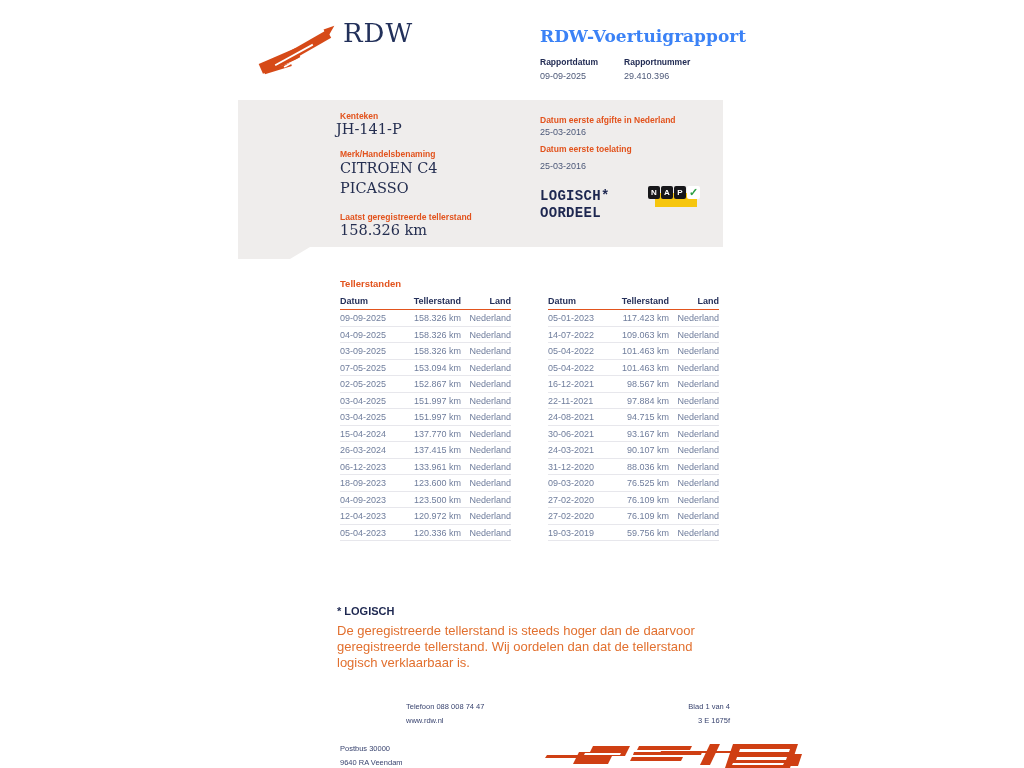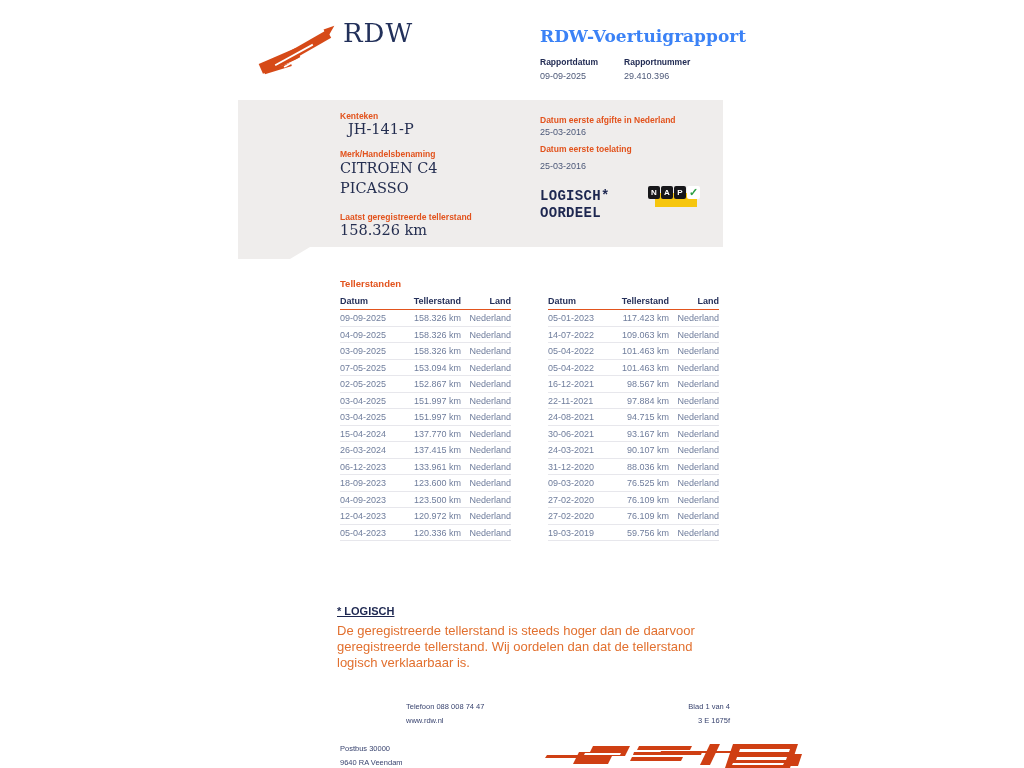--- a/index.html
+++ b/index.html
@@ -40,21 +40,21 @@
   .tables-row { display:flex; gap:37px; }
   table.km { border-collapse:collapse; width:171px; table-layout:fixed; }
   table.km th { font-size:9px; font-weight:bold; color:#25305a; border-bottom:1.5px solid #e2531d; padding:2px 0 3px 0; }
   table.km td { font-size:9px; color:#6f7d9c; border-bottom:1px solid #e7e7ec; padding:3px 0 2.5px 0; }
   table.km .c0 { width:62px; text-align:left; }
   table.km .c1 { width:59px; text-align:right; }
   table.km .c2 { width:50px; text-align:right; }
 
   
   .footnote { position:absolute; left:337px; top:605px; width:395px; }
-  .footnote-title { font-size:11px; font-weight:800; color:#1d2750;text-decoration:underline; }
+  .footnote-title { font-size:11px; font-weight:800; color:#1d2750; }
   .footnote-text { margin-top:6px; font-size:13px; line-height:16px; color:#e2702f; }
 
   
   .footer { position:absolute; left:0; top:700px; width:1024px; font-size:7.5px; color:#3a4570; }
   .footer .col-a { position:absolute; left:340px; top:0; line-height:14px;margin-top:42px; }
   .footer .col-b { position:absolute; left:406px; top:0; line-height:14px; }
   .footer .col-c { position:absolute; left:540px; top:0; width:190px; text-align:right; line-height:14px; }
 
   .deco-stripes { position:absolute; left:540px; top:740px; width:262px; height:28px; }
 </style>
@@ -86,21 +86,21 @@
       <div class="meta-value">09-09-2025</div>
     </div>
     <div>
       <div class="meta-label">Rapportnummer</div>
       <div class="meta-value">29.410.396</div>
     </div>
   </div>
 
   <div class="vehicle-box">
     <div class="vb-label" style="left:102px; top:11px;">Kenteken</div>
-    <div class="vb-big" style="left:110px; top:21px;">JH-141-P</div>
+    <div class="vb-big" style="left:98px; top:21px;">JH-141-P</div>
     <div class="vb-label" style="left:102px; top:49px;">Merk/Handelsbenaming</div>
     <div class="vb-big" style="left:102px; top:60px;">CITROEN C4</div>
     <div class="vb-big" style="left:102px; top:80px;text-align:center;">PICASSO</div>
     <div class="vb-label" style="left:102px; top:112px;">Laatst geregistreerde tellerstand</div>
     <div class="vb-big" style="left:102px; top:122px;">158.326 km</div>
 
     <div class="vb-label" style="left:302px; top:15px;">Datum eerste afgifte in Nederland</div>
     <div class="vb-small" style="left:302px; top:27px;">25-03-2016</div>
     <div class="vb-label" style="left:302px; top:44px;">Datum eerste toelating</div>
     <div class="vb-small" style="left:302px; top:61px;">25-03-2016</div>

